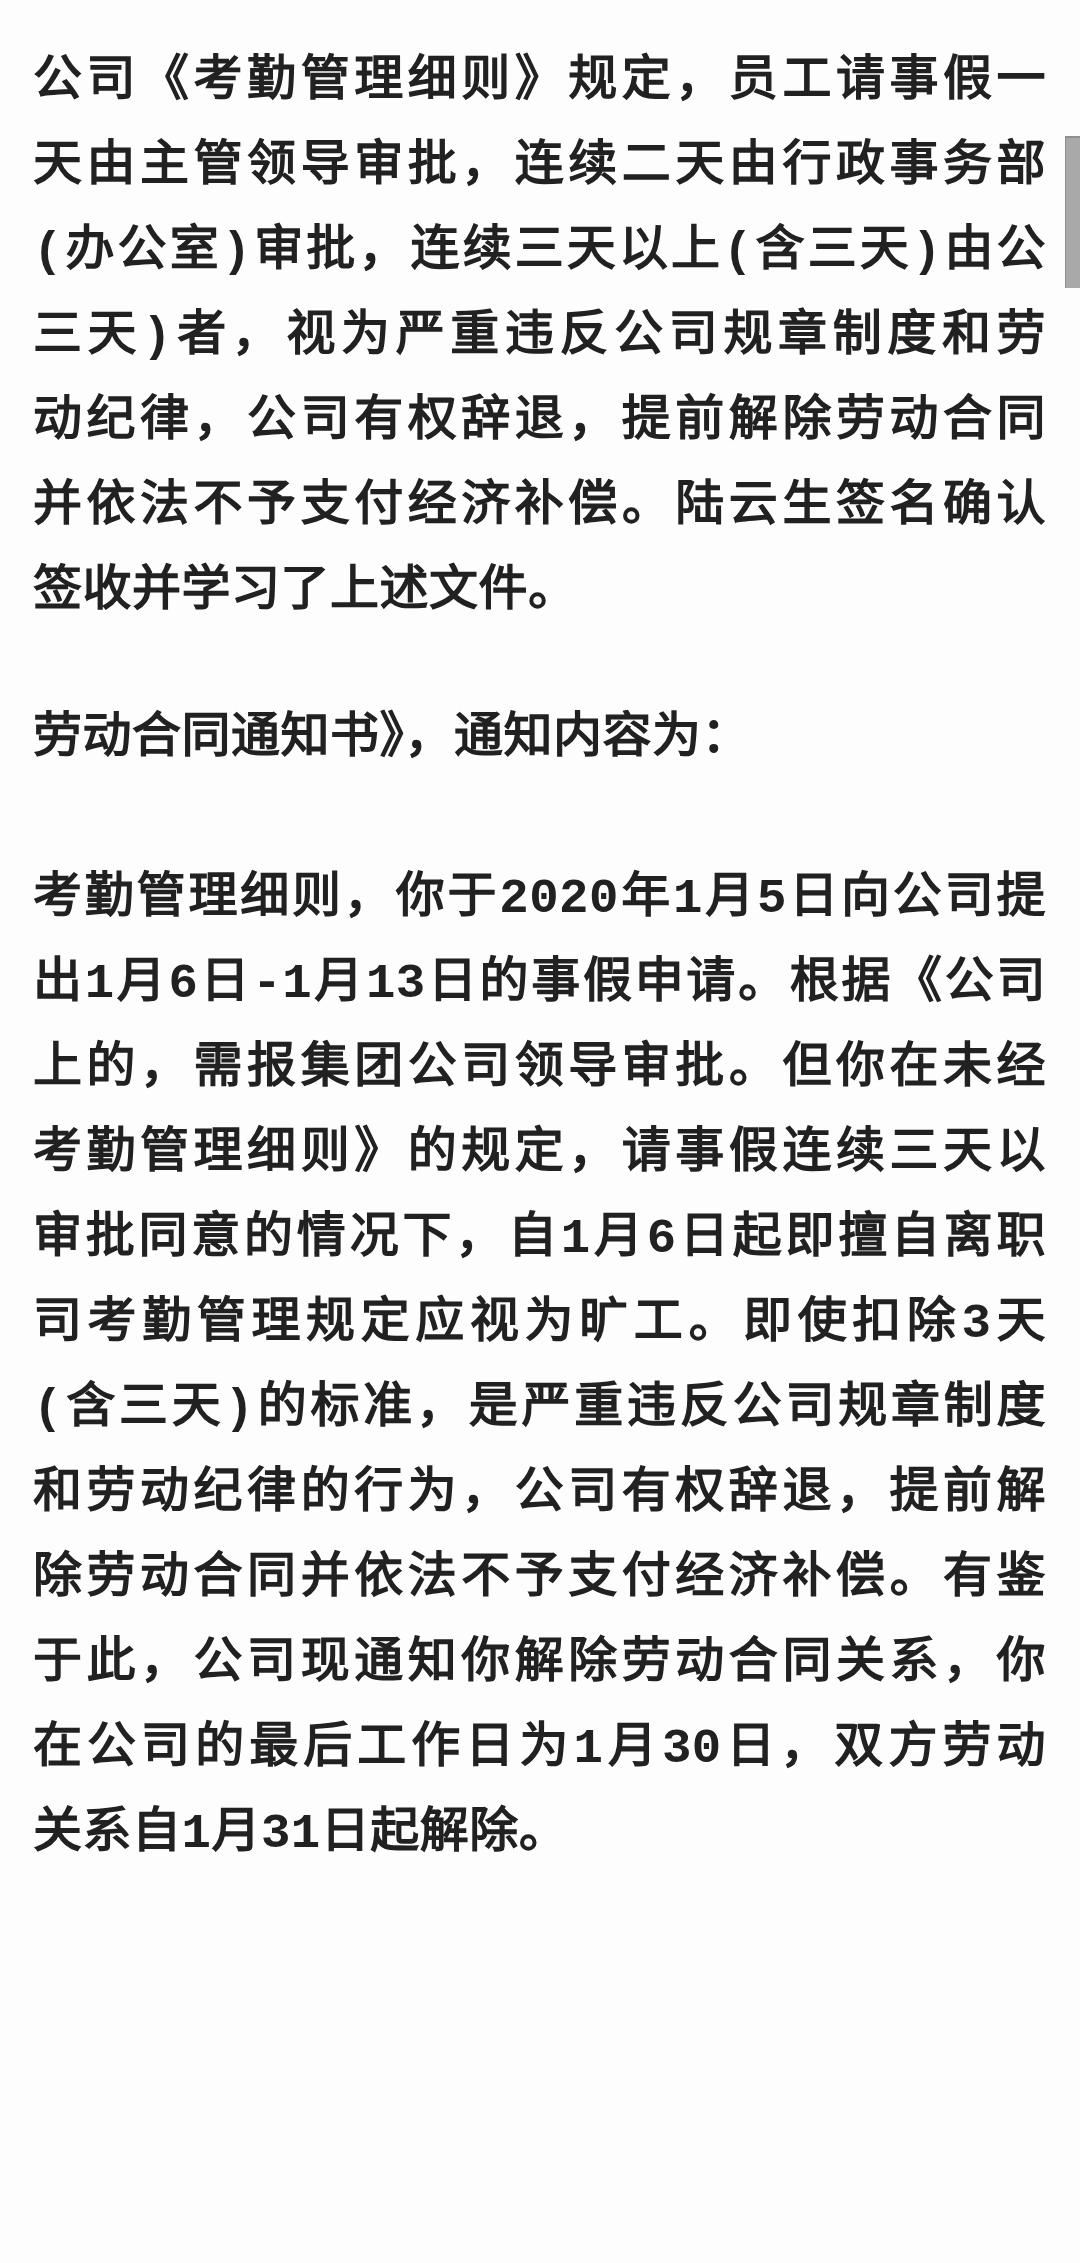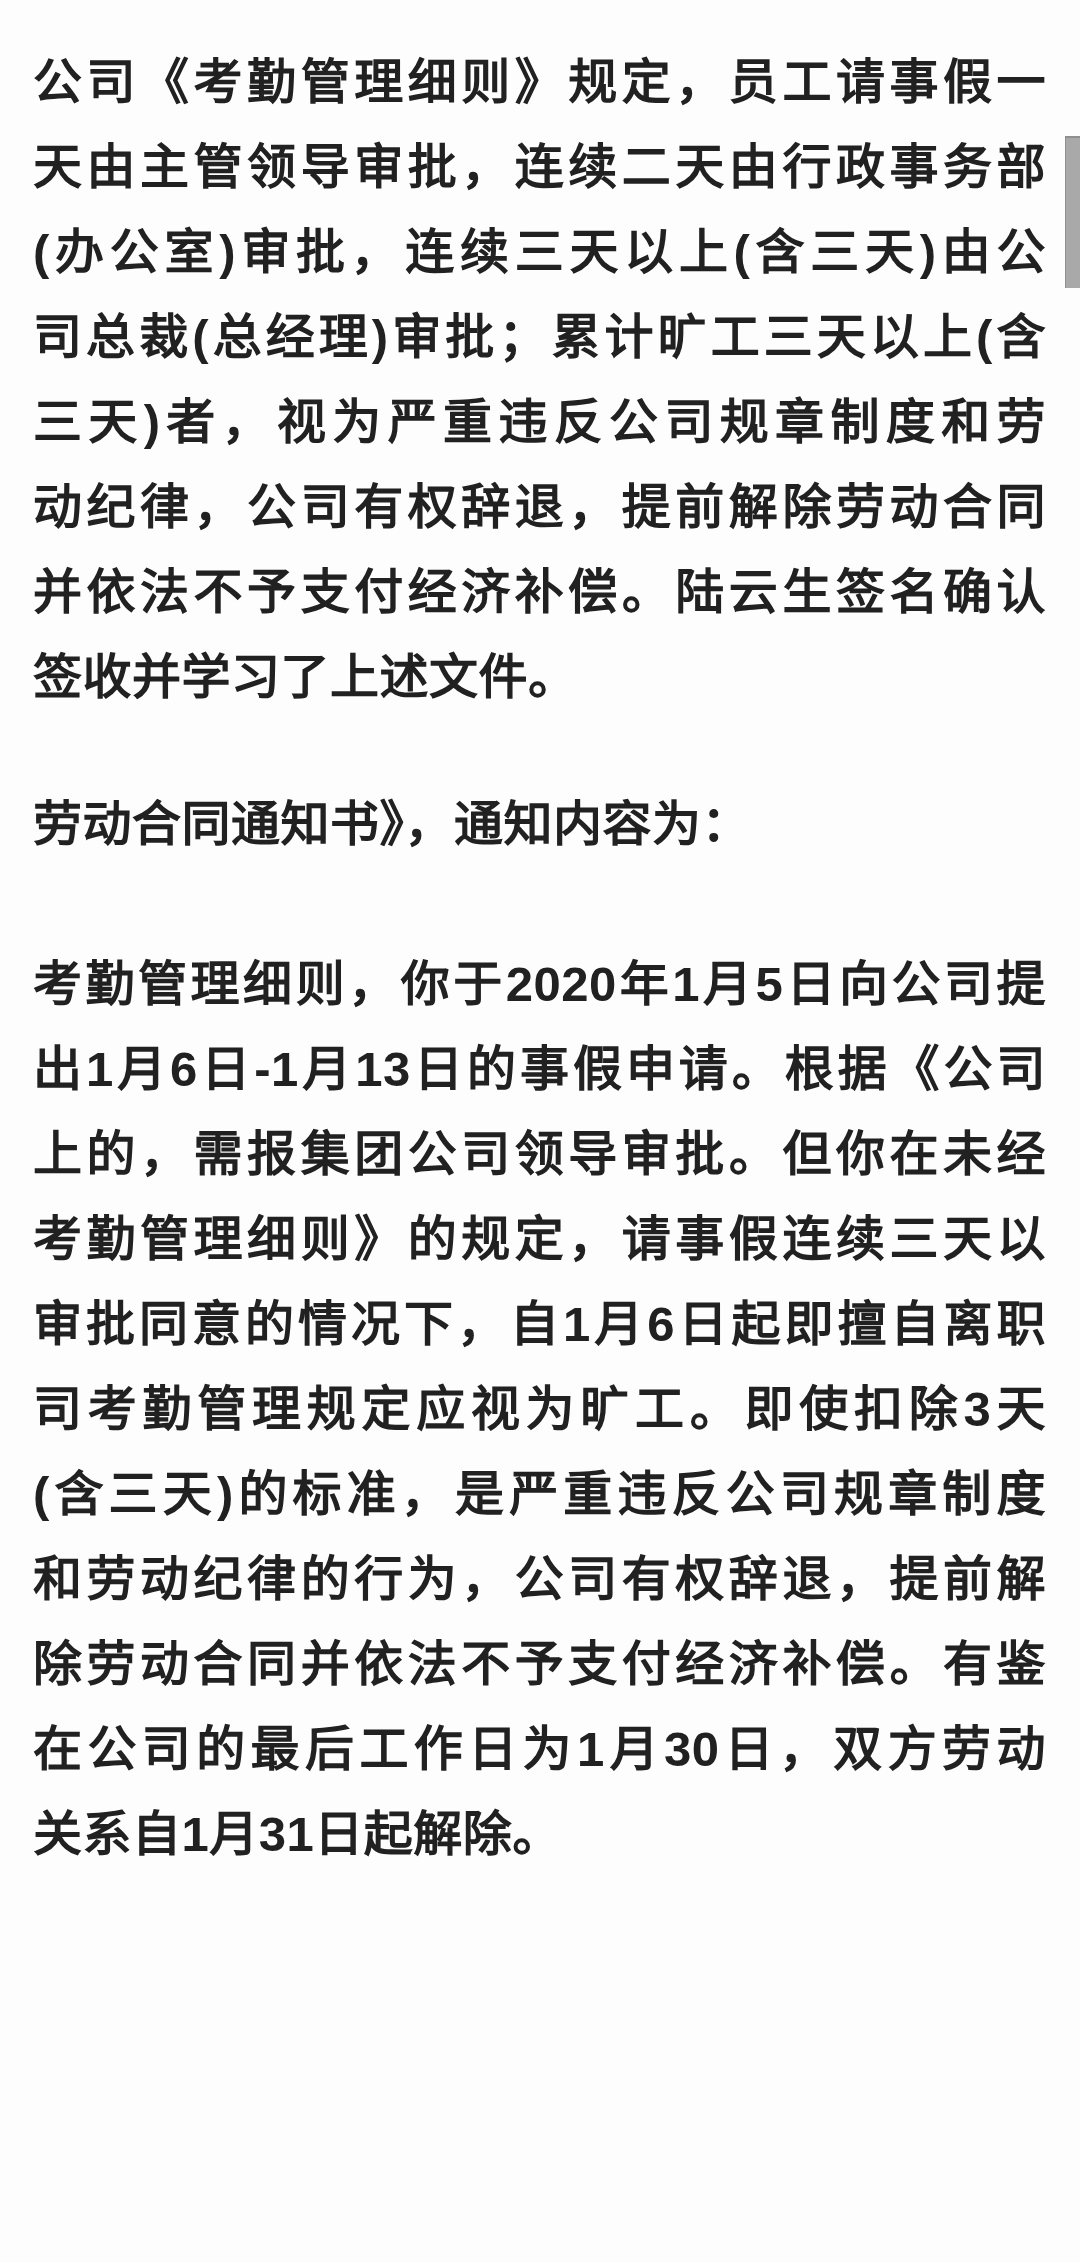--- a/index.html
+++ b/index.html
@@ -10,20 +10,21 @@
     background: #fdfdfd;
     overflow: hidden;
     font-family: "Liberation Sans", sans-serif;
   }
   .content {
     position: absolute;
     left: 33px;
     right: 34px;
     top: 40px;
     color: #212121;
+    font-family: Liberation Mono, monospace;
   }
   .para { margin: 0; }
   .para-gap-1 { margin-bottom: 62px; }
   .para-gap-2 { margin-bottom: 75px; }
   .line {
     height: 85px;
     line-height: 85px;
     font-size: 49px;
     font-weight: 600;
     letter-spacing: 0.5px;
@@ -53,41 +54,41 @@
 <body>
 
 <div class="page">
 
   <div class="content">
 
     <div class="para para-gap-1">
       <div class="line">公司《考勤管理细则》规定，员工请事假一</div>
       <div class="line">天由主管领导审批，连续二天由行政事务部</div>
       <div class="line">(办公室)审批，连续三天以上(含三天)由公</div>
-      <div class="line">司总裁(总经理)审批；累计旷工三天以上(含</div>
       <div class="line">三天)者，视为严重违反公司规章制度和劳</div>
       <div class="line">动纪律，公司有权辞退，提前解除劳动合同</div>
       <div class="line">并依法不予支付经济补偿。陆云生签名确认</div>
       <div class="line short">签收并学习了上述文件。</div>
     </div>
 
     <div class="para para-gap-2">
       <div class="line short">劳动合同通知书》，通知内容为：</div>
     </div>
 
     <div class="para">
       <div class="line">考勤管理细则，你于2020年1月5日向公司提</div>
       <div class="line">出1月6日-1月13日的事假申请。根据《公司</div>
       <div class="line">上的，需报集团公司领导审批。但你在未经</div>
       <div class="line">考勤管理细则》的规定，请事假连续三天以</div>
       <div class="line">审批同意的情况下，自1月6日起即擅自离职</div>
       <div class="line">司考勤管理规定应视为旷工。即使扣除3天</div>
       <div class="line">(含三天)的标准，是严重违反公司规章制度</div>
       <div class="line">和劳动纪律的行为，公司有权辞退，提前解</div>
       <div class="line">除劳动合同并依法不予支付经济补偿。有鉴</div>
+      <div class="line">于此，公司现通知你解除劳动合同关系，你</div>
       <div class="line">在公司的最后工作日为1月30日，双方劳动</div>
       <div class="line short">关系自1月31日起解除。</div>
     </div>
 
   </div>
 
   <div class="scroll-thumb"></div>
 
 </div>
 

